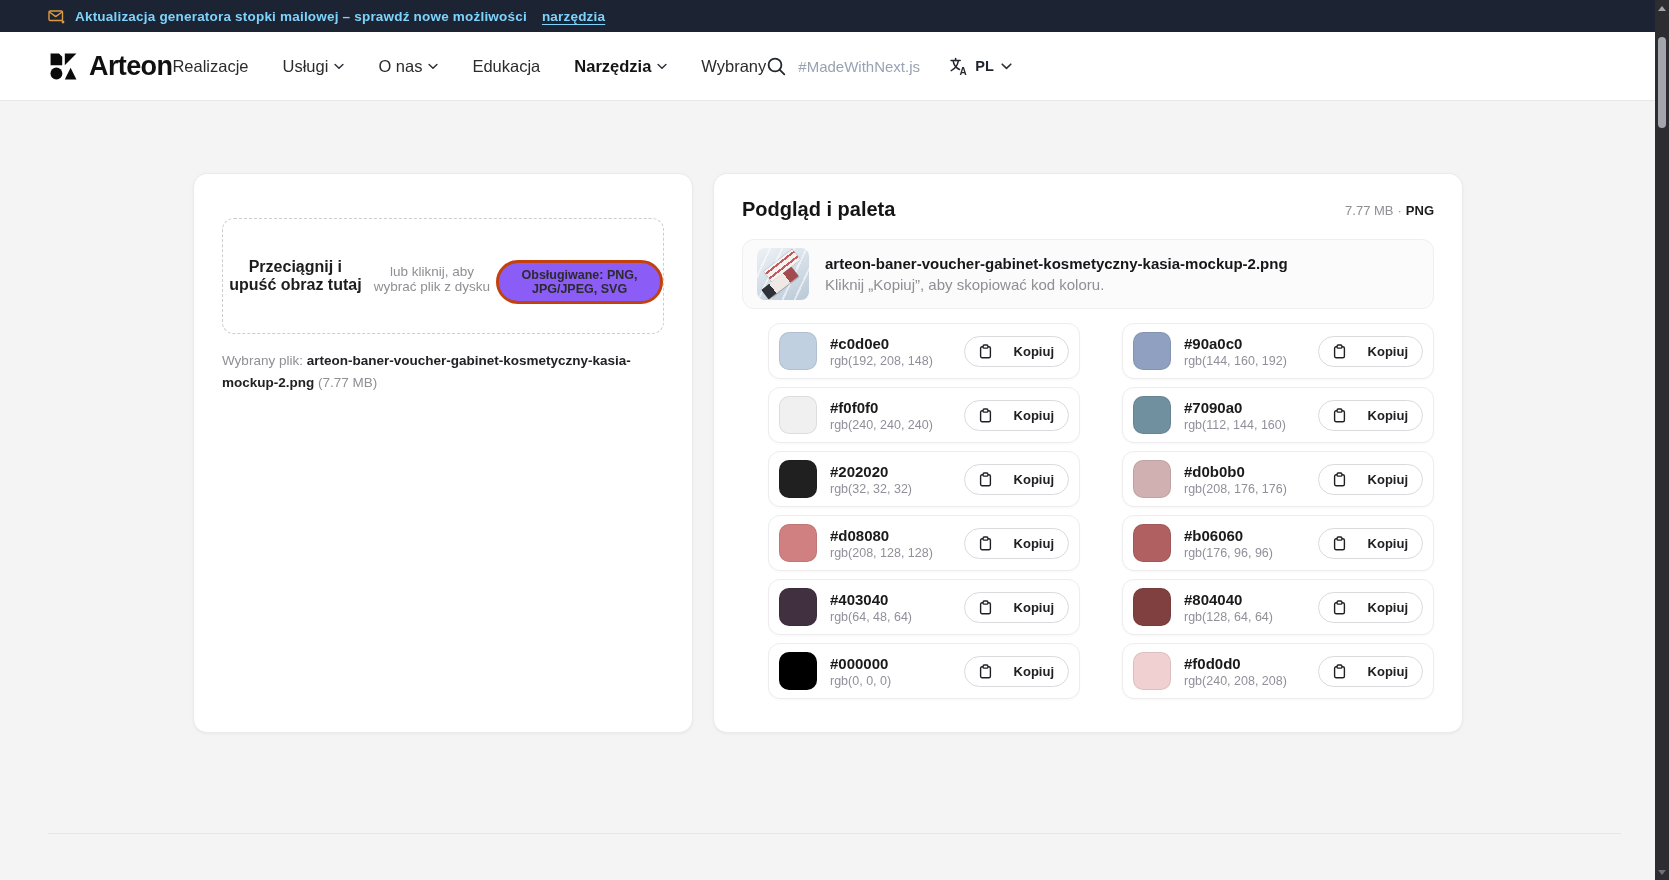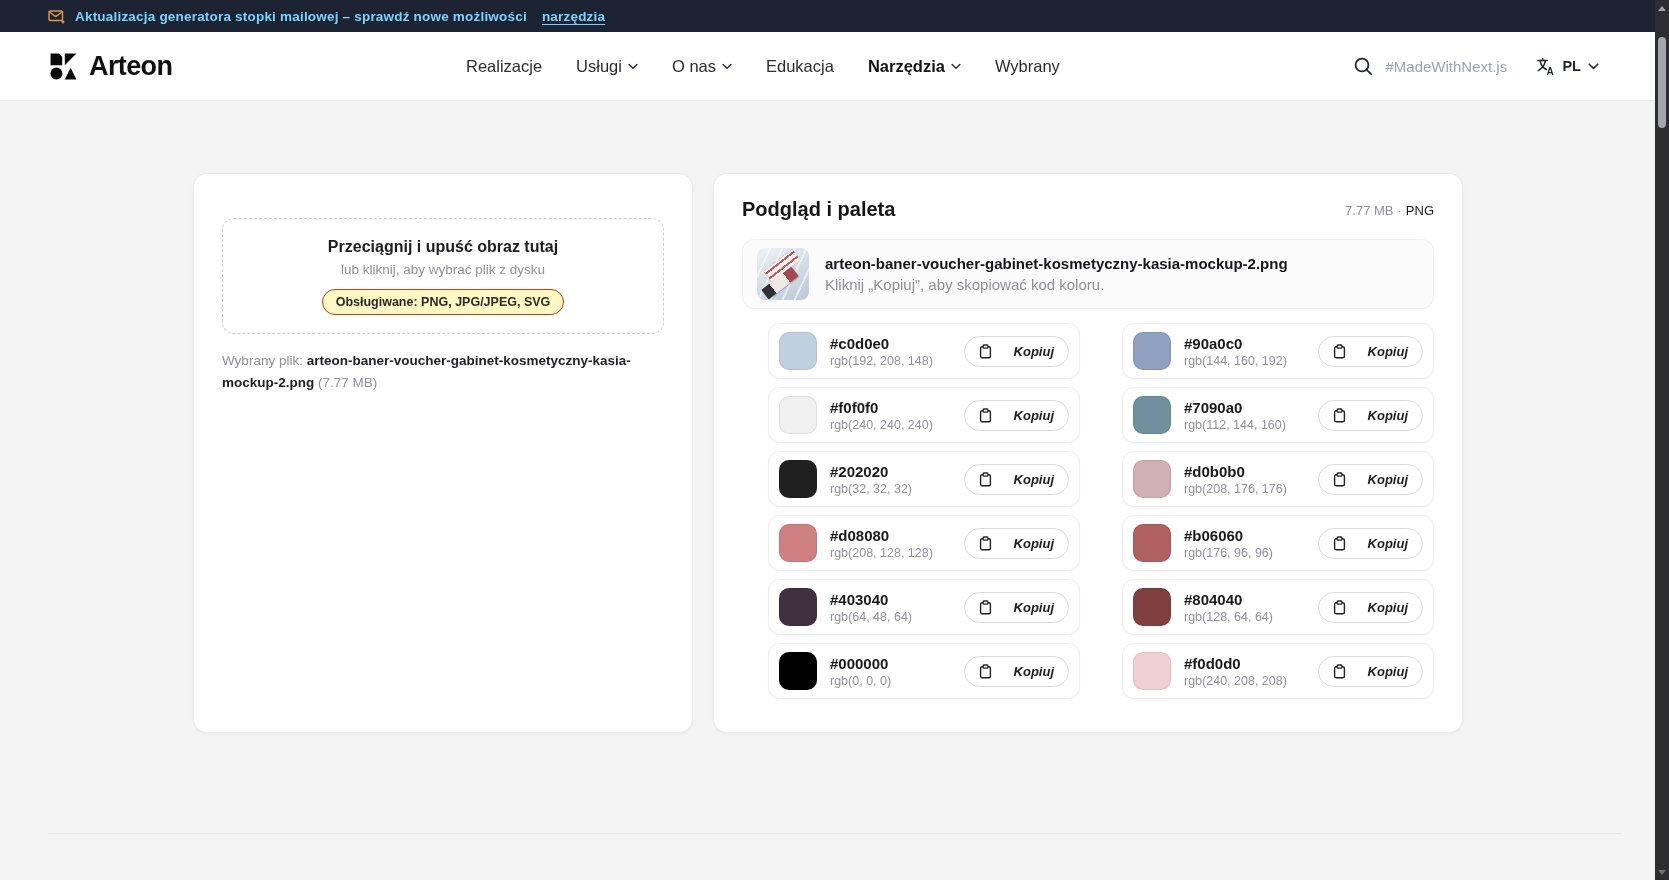--- a/index.html
+++ b/index.html
@@ -15,21 +15,21 @@
   .banner {
     height:32px; background:#1c2433; color:#7dd3fc;
     display:flex; align-items:center; gap:10px;
     padding-left:48px; font-size:13.5px; font-weight:700; letter-spacing:.2px;
   }
   .banner .link { text-decoration:underline; text-underline-offset:3px; cursor:pointer; margin-left:5px; }
 
   
   .header {
     height:68px; background:#ffffff;
-    display:flex; align-items:center; justify-content:space-between;
+    display:flex; align-items:center; 
     padding:0 70px 0 48px;
     box-shadow:0 1px 0 rgba(0,0,0,.05);
   }
   .brand { display:flex; align-items:center; gap:10px; cursor:pointer; }
   .brand-name { font-size:27px; font-weight:700; color:#101010; letter-spacing:-.6px; }
 
   .nav { display:flex; align-items:center; gap:34px; font-size:16.5px; color:#2c2c2e; }
   .nav-item { display:flex; align-items:center; gap:6px; cursor:pointer; white-space:nowrap; }
   .nav-item.active { font-weight:700; color:#141414; }
 
@@ -47,38 +47,38 @@
   .card {
     background:#fff; border:1px solid #ebebed; border-radius:14px;
     box-shadow:0 1px 3px rgba(16,24,40,.05);
   }
   .card-title { font-size:20px; font-weight:700; color:#151517; }
 
   
   .upload-card { width:500px; height:560px; padding:26px 28px; }
   .dropzone {
     margin-top:18px; height:116px; border:1.5px dashed #cdcdd1; border-radius:12px;
-    display:flex; flex-direction:column; align-items:center; justify-content:center;
+    display:flex; align-items:center; justify-content:center;
     text-align:center; cursor:pointer; background:#fff;
   }
   .dz-title { font-size:16px; font-weight:700; color:#1d1d1f; }
   .dz-sub { margin-top:6px; font-size:13.5px; color:#8f8f94; }
   .dz-pill {
     margin-top:12px; font-size:12.5px; font-weight:600; color:#2b2b2e;
-    border:1px solid #c2410c; border-radius:999px; padding:5px 13px; background:#fef9c3;
+    border:3px solid #c2410c; border-radius:999px; padding:5px 13px; background:#8b5cf6;
   }
   .selected { margin-top:16px; font-size:13.5px; line-height:1.65; color:#8f8f94; max-width:440px; }
   .selected .fname { color:#222226; font-weight:700; }
 
   
   .palette-card { width:750px; height:560px; padding:24px 28px; }
   .palette-head { display:flex; align-items:flex-start; justify-content:space-between; }
   .meta { font-size:13px; color:#8f8f94; padding-top:5px; white-space:nowrap; }
   .meta .sep { margin:0 4px; }
-  .meta .type { color:#1b1b1d; font-weight:400; }
+  .meta .type { color:#1b1b1d; font-weight:700; }
 
   .preview {
     margin-top:18px; height:70px; background:#fbfbfc; border:1px solid #efeff1;
     border-radius:12px; padding:9px 14px; display:flex; align-items:center; gap:16px;
   }
   .thumb {
     width:52px; height:52px; border-radius:8px; flex:none; position:relative; overflow:hidden;
     background:linear-gradient(150deg,#eef2f6 0%,#d7e0e9 45%,#b9c9d6 100%);
   }
   .thumb .tile-lines {
@@ -107,21 +107,20 @@
     margin-left:26px;
   }
   .swatch { width:38px; height:38px; border-radius:10px; flex:none; box-shadow:inset 0 0 0 1px rgba(0,0,0,.08); }
   .c-hex { font-size:15px; font-weight:700; color:#1a1a1c; }
   .c-rgb { font-size:12.5px; color:#90909a; margin-top:2px; }
   .copy-btn {
     margin-left:auto; display:flex; align-items:center; gap:22px;
     border:1px solid #dadadd; background:#fff; border-radius:999px;
     padding:7px 14px; font-size:13px; font-weight:700; color:#202024; cursor:pointer;
     font-family:"Liberation Sans",sans-serif;
-    font-style:italic;
   }
 
   
   .footer-divider { position:absolute; left:48px; right:48px; top:833px; height:1px; background:#e7e7e9; }
   .footer { position:absolute; left:0; right:0; top:834px; bottom:0; }
 
   
   .scrollbar { position:absolute; top:0; right:0; width:14px; height:880px; background:#2d2d31; z-index:60; }
   .sb-up, .sb-down { position:absolute; left:0; width:14px; height:16px; display:flex; align-items:center; justify-content:center; cursor:pointer; }
   .sb-up { top:0; } .sb-down { bottom:0; }

